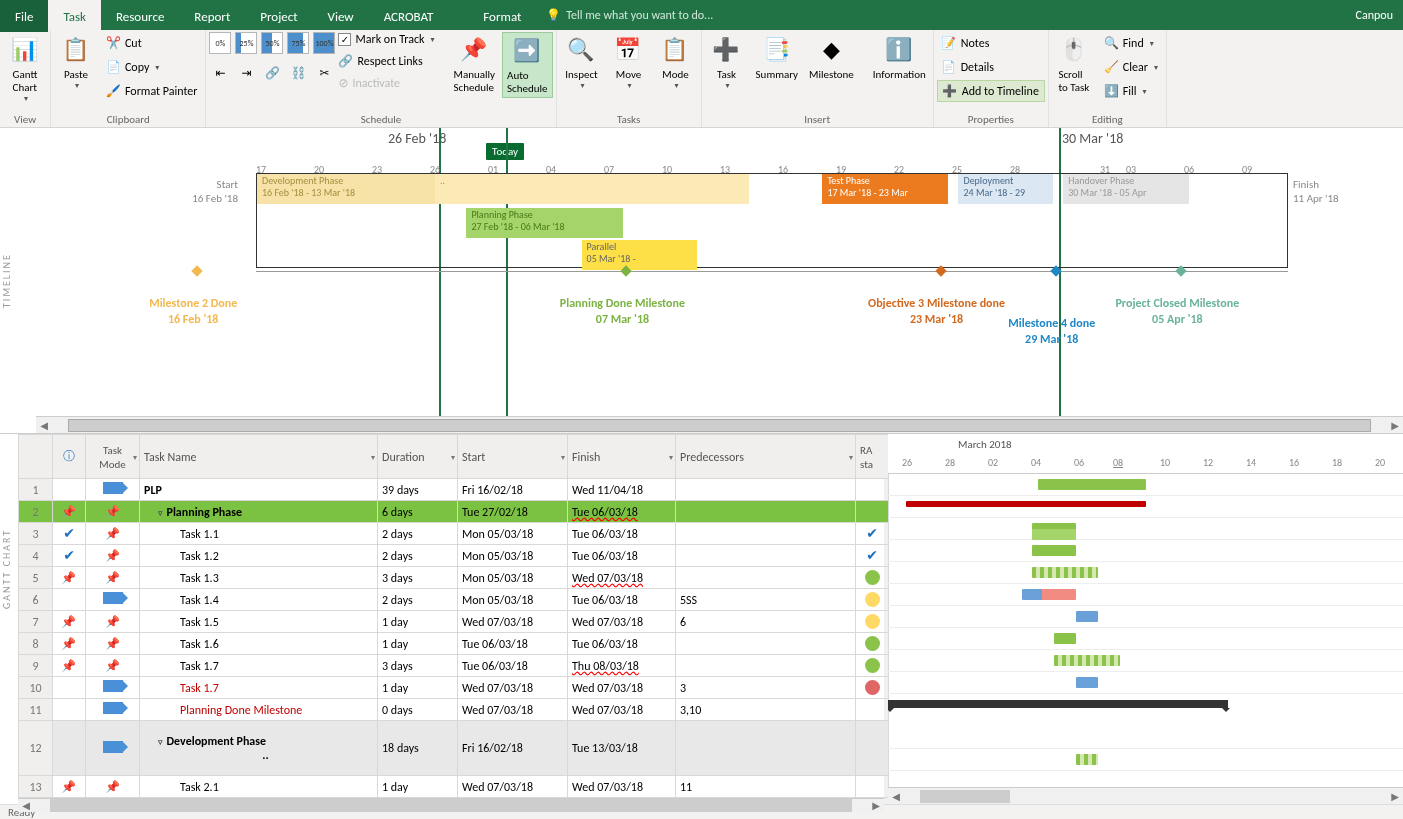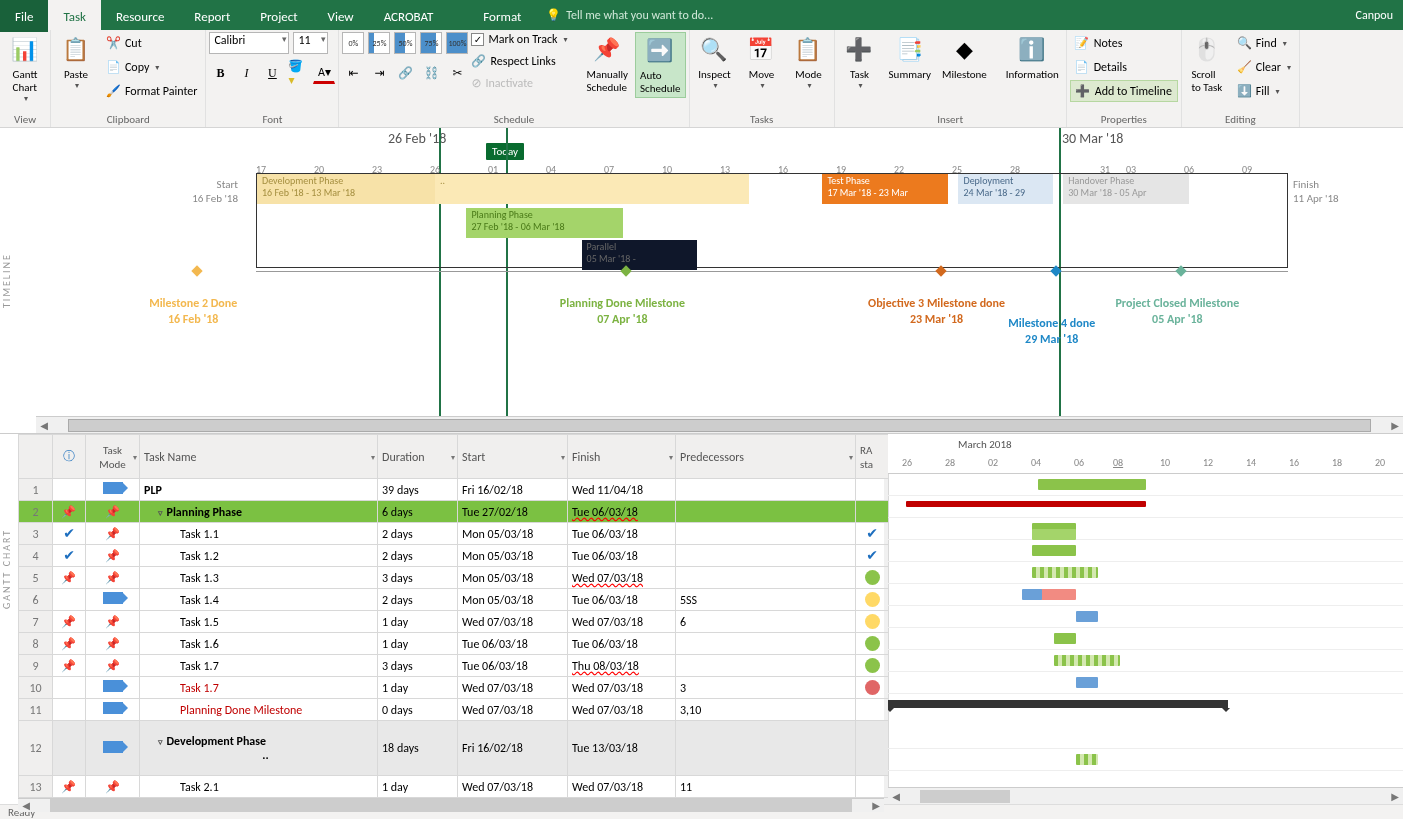--- a/index.html
+++ b/index.html
@@ -163,38 +163,20 @@
             <span>Format Painter</span>
           </div>
       </div>
     </div>
     <div class="label">Clipboard</div>
   </div>
   <div class="ribbon-group">
     <div class="controls">
       <div class="col">
         <div class="font-row">
-          <div class="font-select" style="width:80px">Calibri</div>
-          <div class="font-select" style="width:35px">11</div>
-        </div>
-        <div class="font-row" style="margin-top:6px;">
-          <div class="sq bold">B</div>
-          <div class="sq italic">I</div>
-          <div class="sq underline">U</div>
-          <div class="sq" style="color:#d9bb29;">🪣▾</div>
-          <div class="sq" style="border-bottom:3px solid #c00;">A▾</div>
-        </div>
-      </div>
-    </div>
-    <div class="label">Font</div>
-  </div>
-  <div class="ribbon-group">
-    <div class="controls">
-      <div class="col">
-        <div class="font-row">
           <div class="percent-btn">
               <div class="fill" style="width:0"></div>
               <span>0%</span>
             </div>
           <div class="percent-btn">
               <div class="fill" style="width:25%"></div>
               <span>25%</span>
             </div>
           <div class="percent-btn">
               <div class="fill" style="width:50%"></div>
@@ -381,21 +363,21 @@
           <div>16 Feb '18 - 13 Mar '18</div>
         </div>
         <div class="tl-bar" style="left: 177.99px; width: 314.1px; top: 0px; background: rgb(251, 233, 182); color: rgb(165, 143, 64);">
           <div class="t"></div>
           <div>..</div>
         </div>
         <div class="tl-bar" style="left: 209.4px; width: 157.05px; top: 34px; background: rgb(164, 212, 106); color: rgb(74, 122, 24);">
           <div class="t">Planning Phase</div>
           <div>27 Feb '18 - 06 Mar '18</div>
         </div>
-        <div class="tl-bar" style="left: 324.57px; width: 115.17px; top: 66px; background: #0f172a; color: rgb(102, 102, 102);">
+        <div class="tl-bar" style="left: 324.57px; width: 115.17px; top: 66px; background: #fde047; color: rgb(102, 102, 102);">
           <div class="t">Parallel</div>
           <div>05 Mar '18 -</div>
         </div>
         <div class="tl-bar" style="left: 565.38px; width: 125.64px; top: 0px; background: rgb(236, 122, 30); color: rgb(255, 255, 255);">
           <div class="t">Test Phase</div>
           <div>17 Mar '18 - 23 Mar</div>
         </div>
         <div class="tl-bar" style="left: 701.49px; width: 94.23px; top: 0px; background: rgb(219, 231, 243); color: rgb(74, 106, 138);">
           <div class="t">Deployment</div>
           <div>24 Mar '18 - 29</div>
@@ -415,21 +397,21 @@
           <div class="tl-diamond" style="left: 921.36px; background: rgb(106, 179, 155);"></div>
         </div>
     </div>
     <div id="tl-mile-labels">
         <div class="tl-mile-label" style="left: 95.18px; width: 160px; top: 168px; color: rgb(243, 184, 79);">
           <div>Milestone 2 Done</div>
           <div>16 Feb '18</div>
         </div>
         <div class="tl-mile-label" style="left: 524.45px; width: 160px; top: 168px; color: rgb(124, 179, 66);">
           <div>Planning Done Milestone</div>
-          <div>07 Apr '18</div>
+          <div>07 Mar '18</div>
         </div>
         <div class="tl-mile-label" style="left: 838.55px; width: 160px; top: 168px; color: rgb(210, 105, 30);">
           <div>Objective 3 Milestone done</div>
           <div>23 Mar '18</div>
         </div>
         <div class="tl-mile-label" style="left: 953.72px; width: 160px; top: 188px; color: rgb(30, 136, 199);">
           <div>Milestone 4 done</div>
           <div>29 Mar '18</div>
         </div>
         <div class="tl-mile-label" style="left: 1079.36px; width: 160px; top: 168px; color: rgb(106, 179, 155);">

